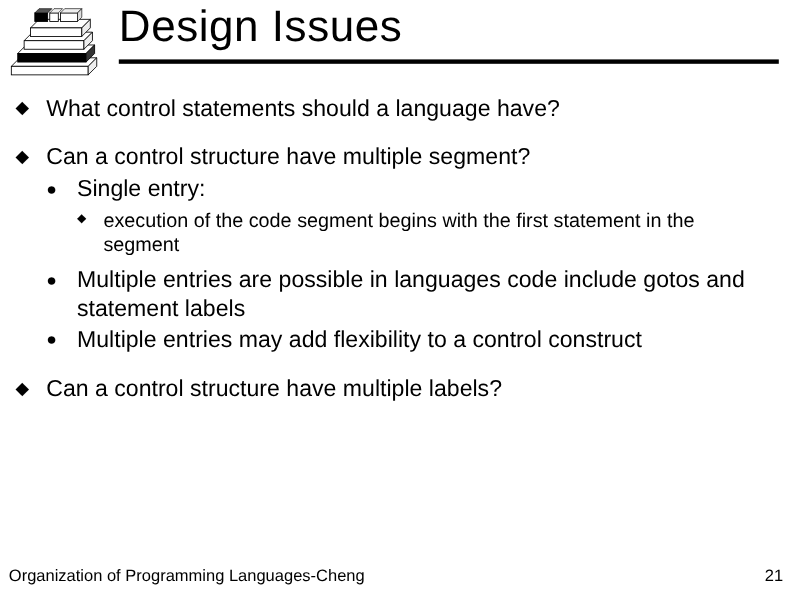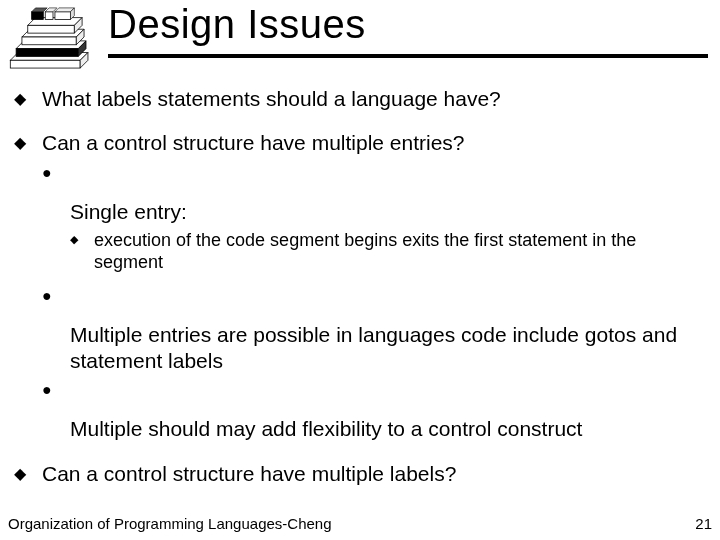--- a/index.html
+++ b/index.html
@@ -78,21 +78,21 @@
     margin-top: 2px;
     margin-bottom: 2px;
   }
   .l2 .bull {
     width: 28px;
     flex: 0 0 28px;
     font-size: 16px;
     padding-top: 4px;
     text-align: left;
   }
-  .l2 .txt { flex: 1; margin-top: 40px; }
+  .l2 .txt { flex: 1; }
   .l3-wrap {
     margin-left: 28px;
     margin-top: 4px;
     margin-bottom: 8px;
   }
   .l3 {
     display: flex;
     align-items: flex-start;
     font-size: 18px;
     line-height: 1.25;
@@ -163,45 +163,45 @@
       </svg>
     </div>
     <div class="title">Design Issues</div>
     <div class="hr"></div>
   </div>
 
   <div class="content">
 
     <div class="l1">
       <div class="bull">◆</div>
-      <div class="txt">What labels statements should a language have?</div>
+      <div class="txt">What control statements should a language have?</div>
     </div>
 
     <div class="l1 tight">
       <div class="bull">◆</div>
-      <div class="txt">Can a control structure have multiple entries?</div>
+      <div class="txt">Can a control structure have multiple segment?</div>
     </div>
     <div class="l2-wrap">
       <div class="l2">
         <div class="bull">●</div>
         <div class="txt">Single entry:</div>
       </div>
       <div class="l3-wrap">
         <div class="l3">
           <div class="bull">◆</div>
-          <div class="txt">execution of the code segment begins exits the first statement in the segment</div>
+          <div class="txt">execution of the code segment begins with the first statement in the segment</div>
         </div>
       </div>
       <div class="l2">
         <div class="bull">●</div>
         <div class="txt">Multiple entries are possible in languages code include gotos and statement labels</div>
       </div>
       <div class="l2">
         <div class="bull">●</div>
-        <div class="txt">Multiple should may add flexibility to a control construct</div>
+        <div class="txt">Multiple entries may add flexibility to a control construct</div>
       </div>
     </div>
 
     <div class="l1">
       <div class="bull">◆</div>
       <div class="txt">Can a control structure have multiple labels?</div>
     </div>
 
   </div>
 

